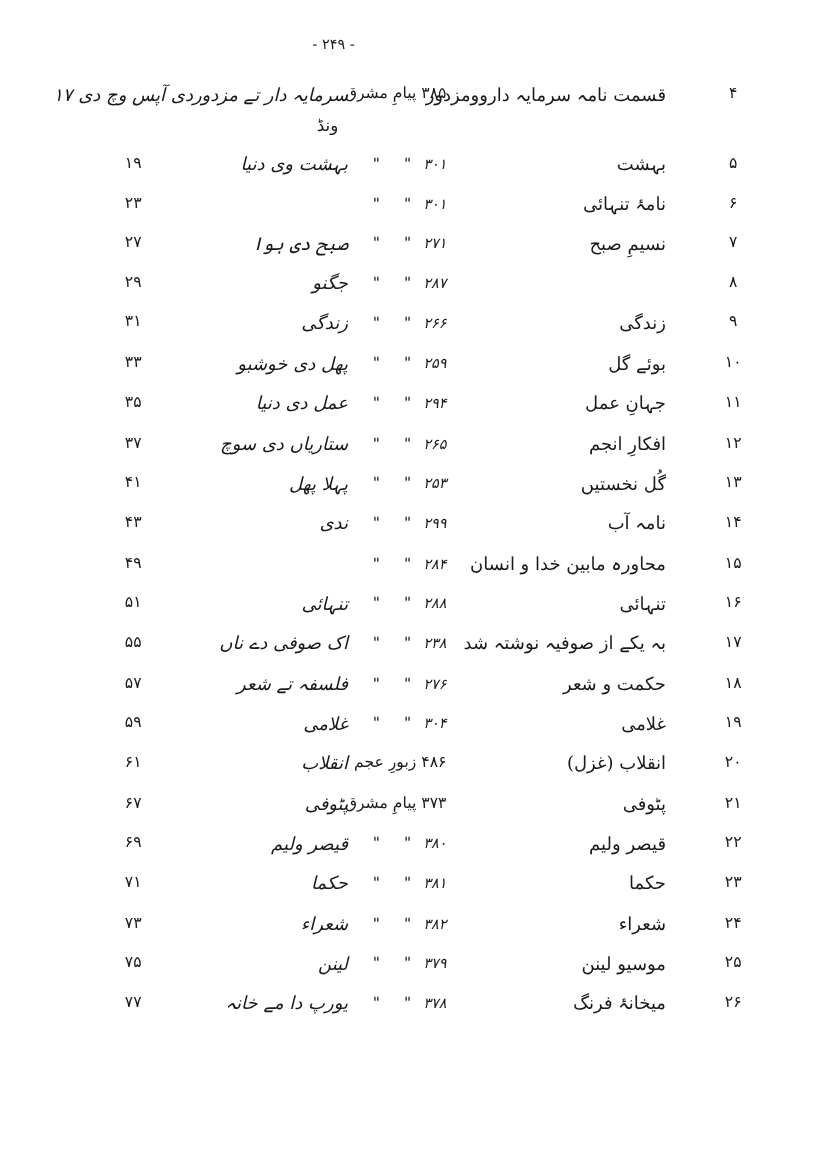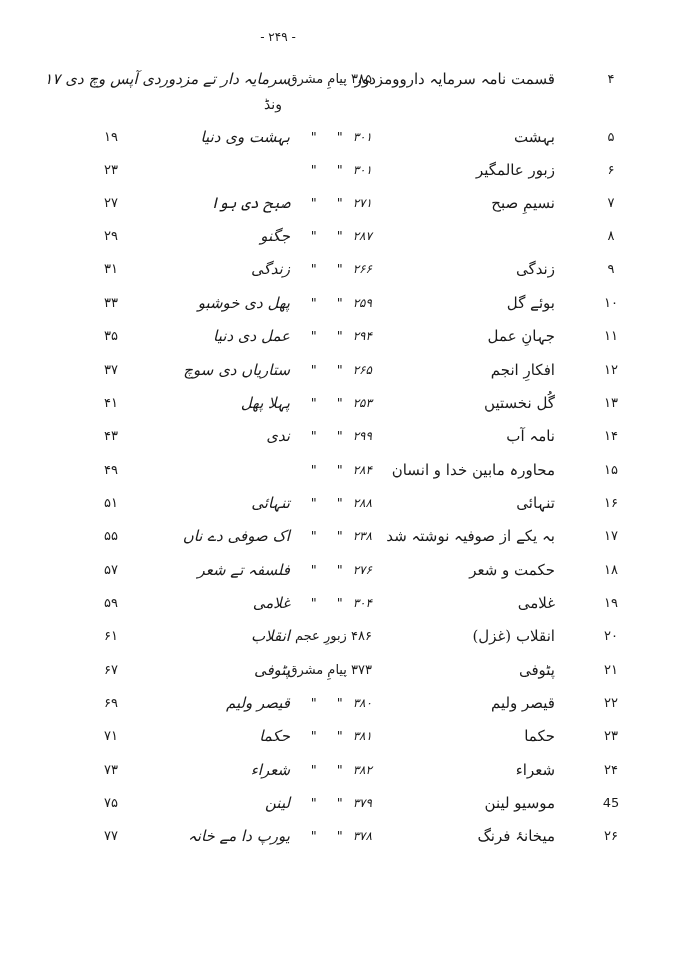--- a/index.html
+++ b/index.html
@@ -38,21 +38,21 @@
     <div class="cont">ونڈ</div>
     <div class="row" style="top: 122px;">
       <span class="cell serial">۵</span>
       <span class="cell original">بہشت</span>
       <span class="cell source"><span class="pg">۳۰۱</span><span class="ditto">"</span><span class="ditto">"</span></span>
       <span class="cell translation">بہشت وی دنیا</span>
       <span class="cell tpage">۱۹</span>
     </div>
     <div class="row" style="top: 155px;">
       <span class="cell serial">۶</span>
-      <span class="cell original">زبور عالمگیر</span>
+      <span class="cell original">نامۂ تنہائی</span>
       <span class="cell source"><span class="pg">۳۰۱</span><span class="ditto">"</span><span class="ditto">"</span></span>
       <span class="cell tpage">۲۳</span>
     </div>
     <div class="row" style="top: 188px;">
       <span class="cell serial">۷</span>
       <span class="cell original">نسیمِ صبح</span>
       <span class="cell source"><span class="pg">۲۷۱</span><span class="ditto">"</span><span class="ditto">"</span></span>
       <span class="cell translation">صبح دی ہوا</span>
       <span class="cell tpage">۲۷</span>
     </div>
@@ -167,21 +167,21 @@
       <span class="cell tpage">۷۱</span>
     </div>
     <div class="row" style="top: 755px;">
       <span class="cell serial">۲۴</span>
       <span class="cell original">شعراء</span>
       <span class="cell source"><span class="pg">۳۸۲</span><span class="ditto">"</span><span class="ditto">"</span></span>
       <span class="cell translation">شعراء</span>
       <span class="cell tpage">۷۳</span>
     </div>
     <div class="row" style="top: 788px;">
-      <span class="cell serial">45</span>
+      <span class="cell serial">۲۵</span>
       <span class="cell original">موسیو لینن</span>
       <span class="cell source"><span class="pg">۳۷۹</span><span class="ditto">"</span><span class="ditto">"</span></span>
       <span class="cell translation">لینن</span>
       <span class="cell tpage">۷۵</span>
     </div>
     <div class="row" style="top: 821px;">
       <span class="cell serial">۲۶</span>
       <span class="cell original">میخانۂ فرنگ</span>
       <span class="cell source"><span class="pg">۳۷۸</span><span class="ditto">"</span><span class="ditto">"</span></span>
       <span class="cell translation">یورپ دا مے خانہ</span>

